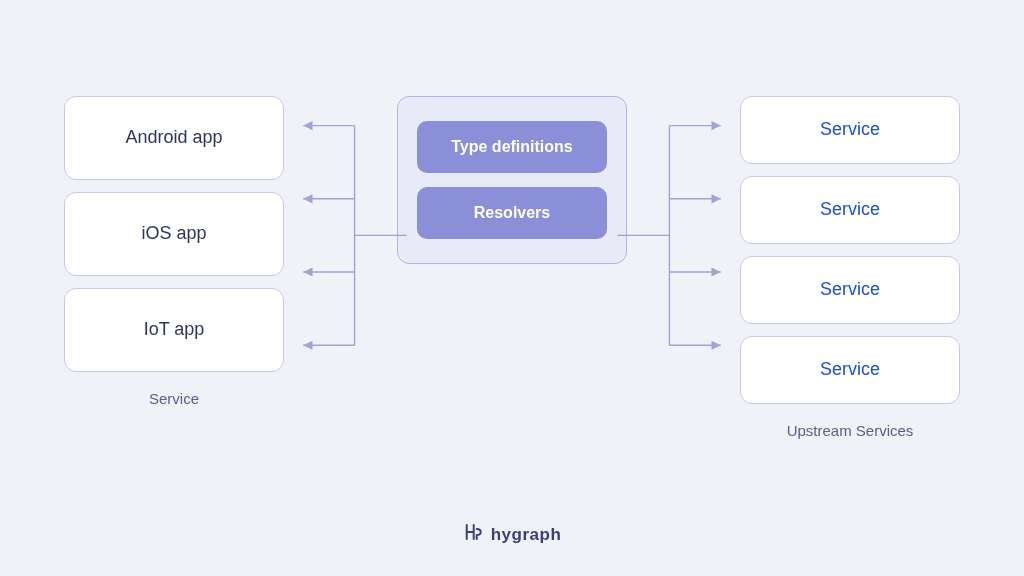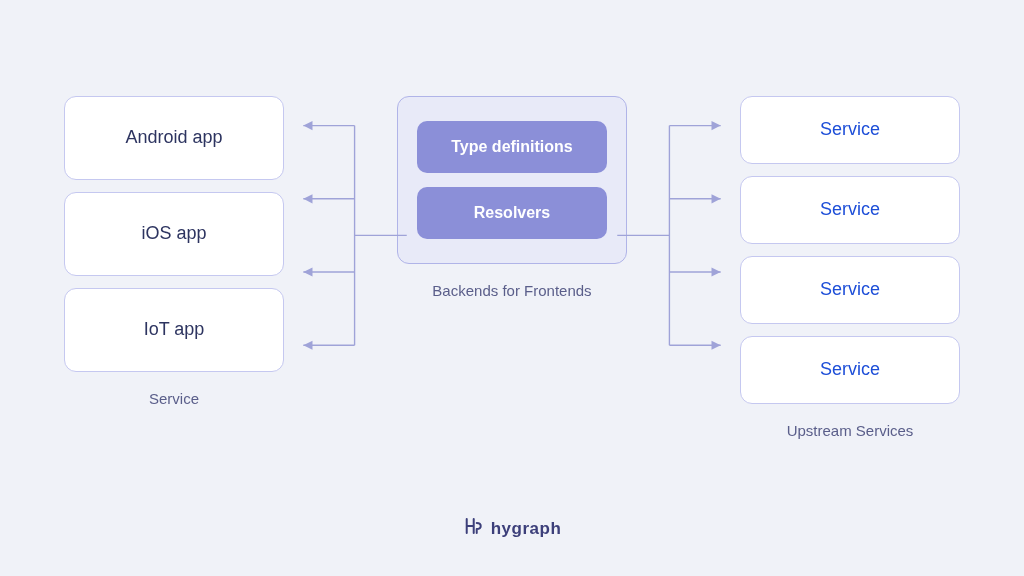--- a/index.html
+++ b/index.html
@@ -195,21 +195,20 @@
 
     <div class="col-wrapper">
       <div class="bff-container">
         <div class="bff-inner-box">
           <span>Type definitions</span>
         </div>
         <div class="bff-inner-box">
           <span>Resolvers</span>
         </div>
       </div>
-      <div class="col-label" style="width:230px;">Backends for Frontends</div>
     </div>
 
     <div style="width: 113px; flex-shrink:0;"></div>
 
     <div class="col-wrapper">
       <div class="services-col">
         <div class="service-box">
           <span>Service</span>
         </div>
         <div class="service-box">
@@ -221,21 +220,21 @@
         <div class="service-box">
           <span>Service</span>
         </div>
       </div>
       <div class="col-label" style="width:220px;">Upstream Services</div>
     </div>
 
   </div>
 </div>
 
-<div class="logo" style="position:absolute; bottom:34px; left:50%; transform:translateX(-50%); display:flex; align-items:center; gap:6px;">
+<div class="logo" style="position:absolute; bottom:28px; left:50%; transform:translateX(-50%); display:flex; align-items:center; gap:6px;">
   <span style="font-size:20px; font-weight:900; color:#3c3f7a;">
     
     <svg width="22" height="22" viewBox="0 0 22 22" fill="none" xmlns="http://www.w3.org/2000/svg">
       <path d="M4 4 L4 18 M4 11 L11 11 M11 4 L11 18 M14 8 Q18 8 18 11 Q18 14 14 14 L14 18" stroke="#3c3f7a" stroke-width="2" stroke-linecap="round" stroke-linejoin="round" fill="none"></path>
     </svg>
   </span>
   <span style="font-size:17px; font-weight:700; color:#3c3f7a; letter-spacing:0.5px;">hygraph</span>
 </div>
 
 </body></html>

